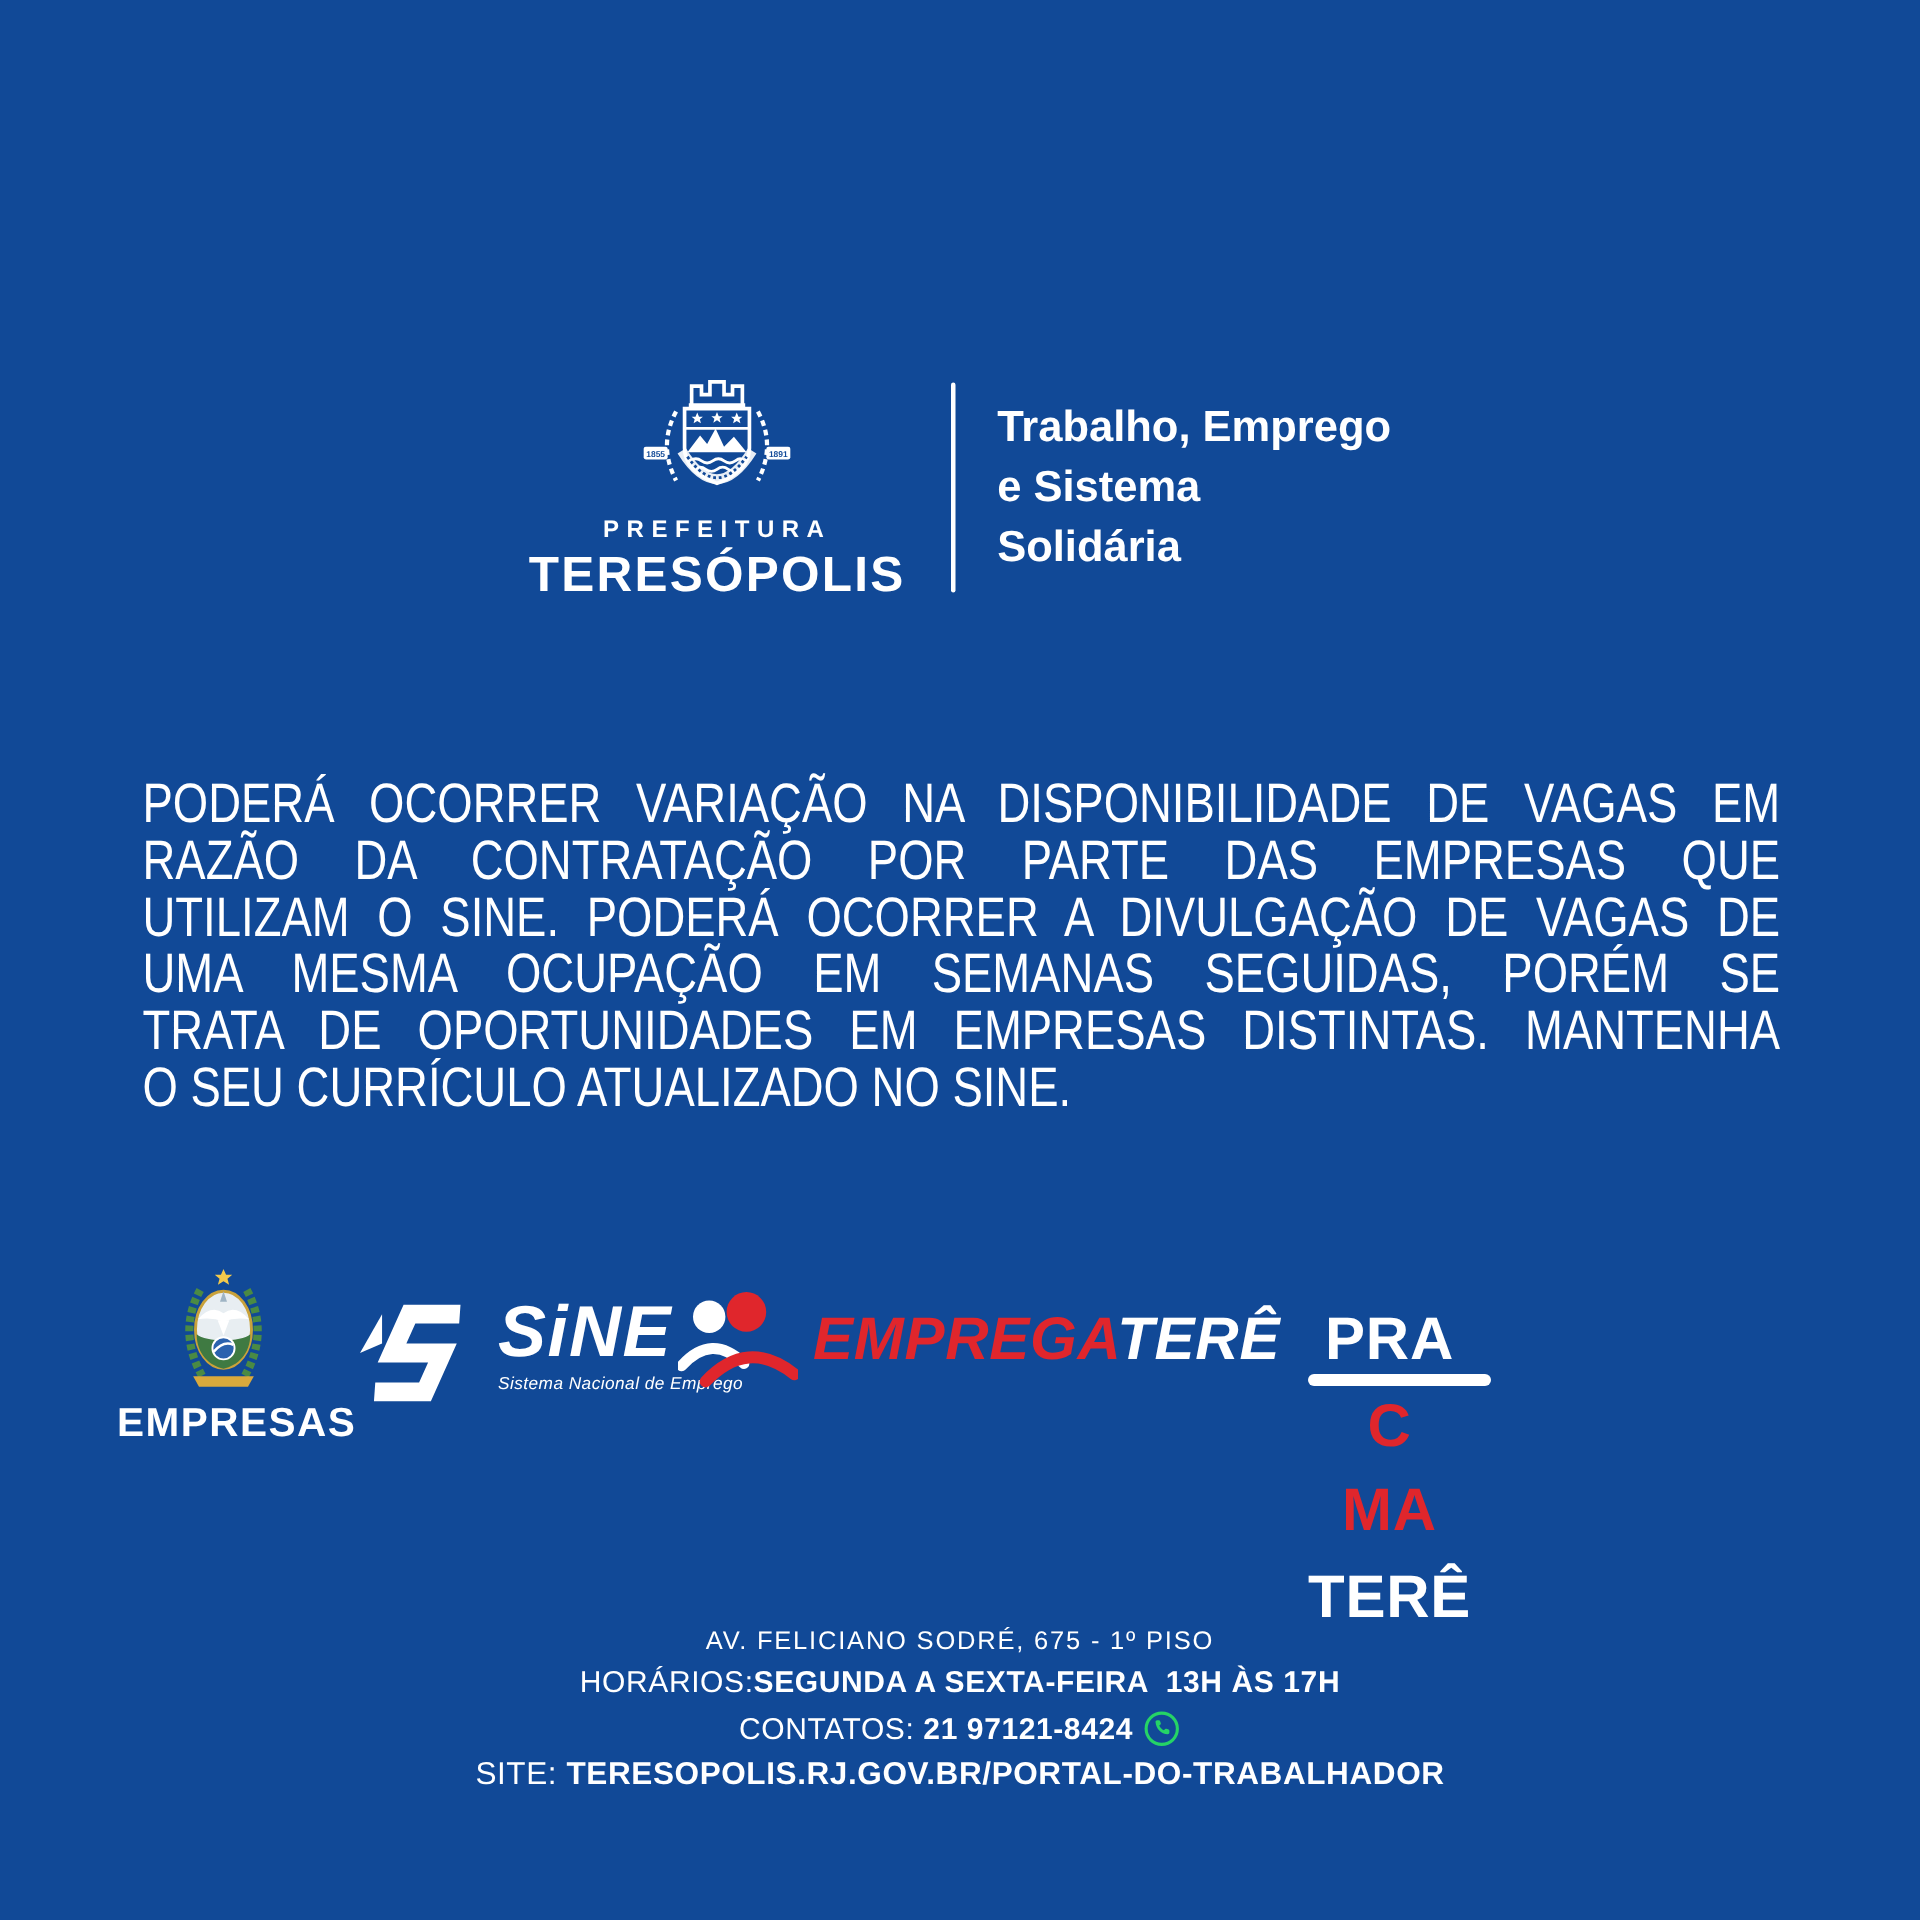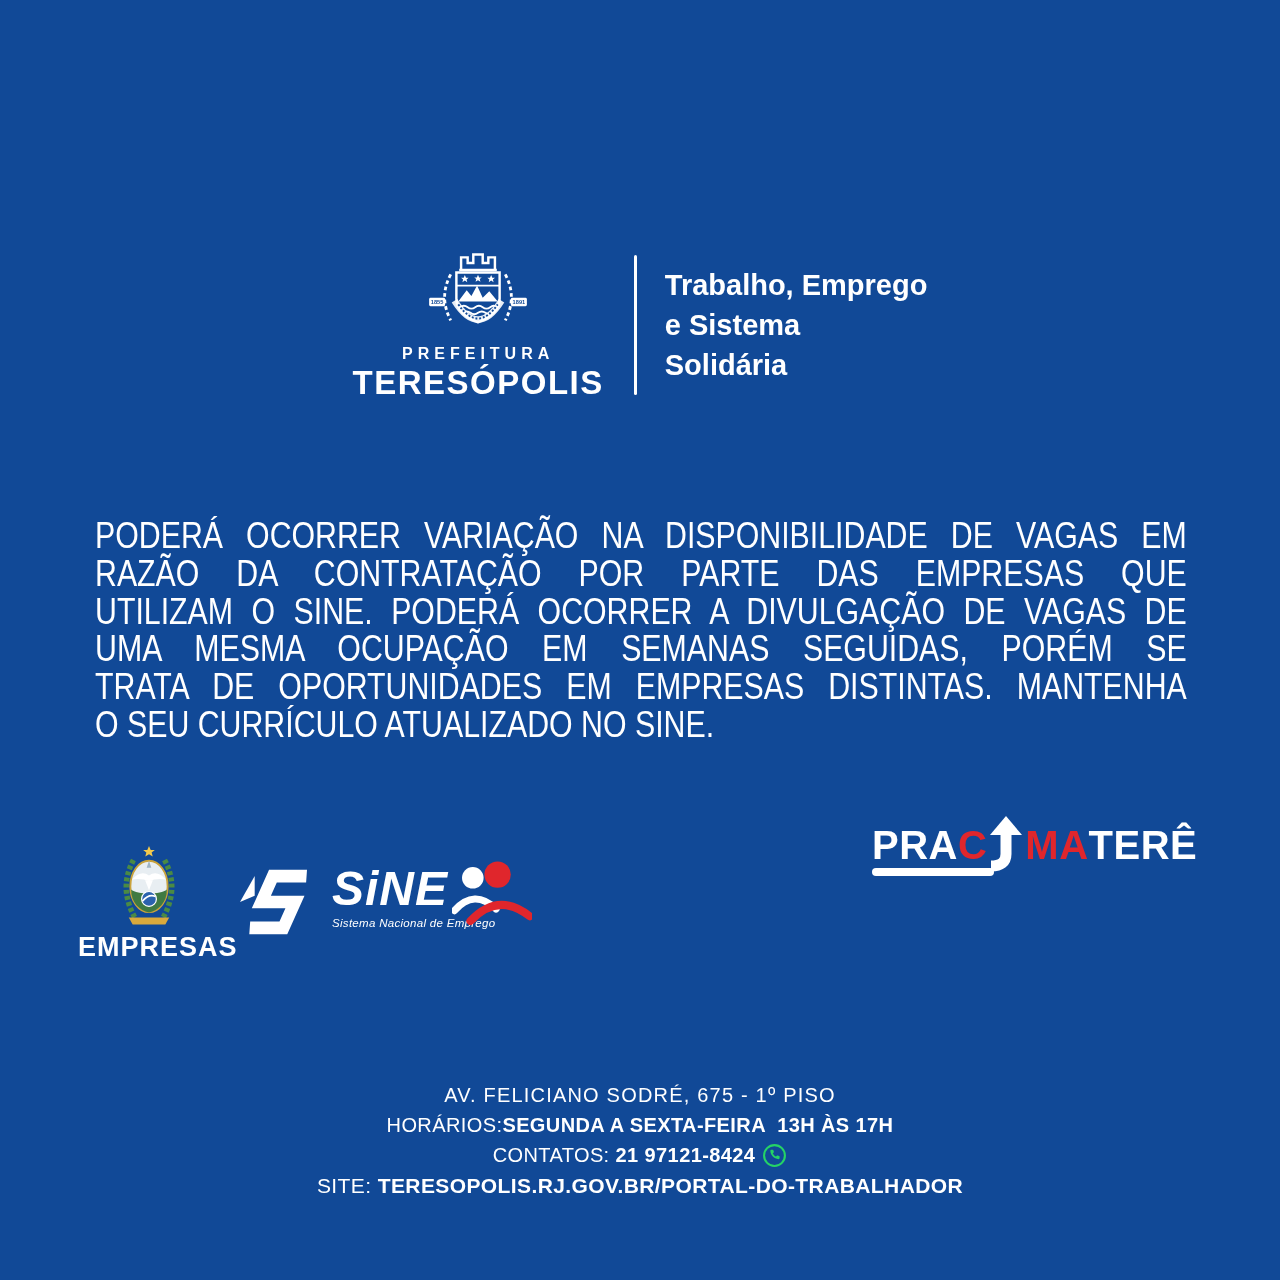--- a/index.html
+++ b/index.html
@@ -29,30 +29,30 @@
 
   .logo-sine{position:absolute;left:240px;top:866px;display:flex;align-items:flex-start;gap:22px;}
   .sine-col{display:flex;flex-direction:column;}
   .sine-name{font-size:48px;font-weight:bold;font-style:italic;letter-spacing:1px;line-height:46px;}
   .sine-sub{font-size:11.5px;font-style:italic;letter-spacing:.3px;margin-top:5px;text-align:center;}
 
   .logo-emprega{position:absolute;left:452px;top:860px;display:flex;align-items:center;gap:10px;}
   .emprega-text{font-size:40px;font-weight:bold;font-style:italic;letter-spacing:.5px;line-height:64px;}
   .red{color:#E0262C;} .white{color:#fff;}
 
-  .logo-pracima{position:absolute;left:872px;top:816px;height:64px;display:flex;align-items:flex-start;}
+  .logo-pracima{position:absolute;left:872px;top:864px;height:64px;display:flex;align-items:center;flex-direction:column;}
   .logo-pracima span{font-size:40px;font-weight:bold;letter-spacing:.5px;line-height:58px;}
   .pracima-arrow{margin:0 2px -2px 2px;}
   .underbar{position:absolute;left:0;bottom:4px;width:122px;height:8px;background:#fff;border-radius:4px;}
 
   
   .footer{position:absolute;top:1084px;left:0;width:1280px;text-align:center;}
   .footer b{font-weight:bold;}
   .keep-ws{white-space:pre;}
-  .f1{font-size:20px;letter-spacing:1.2px;}
+  .f1{font-size:17px;letter-spacing:1.2px;}
   .f2{font-size:20px;margin-top:7px;letter-spacing:.4px;}
   .f3{font-size:20px;margin-top:6px;letter-spacing:.4px;}
   .f4{font-size:21px;margin-top:6px;letter-spacing:.4px;}
   .wa-icon{vertical-align:-6px;margin-left:7px;}
 </style>
 </head>
 <body>
 
 <div class="canvas">
 
@@ -138,20 +138,23 @@
     </div>
   </div>
 
   <div class="logo-emprega">
     <svg width="80" height="66" viewBox="0 0 100 80">
       <circle cx="26" cy="21" r="13.5" fill="#fff"></circle>
       <circle cx="57" cy="17" r="16.5" fill="#E0262C"></circle>
       <path d="M3 62 Q28 34 55 60" fill="none" stroke="#fff" stroke-width="9" stroke-linecap="round"></path>
       <path d="M23 75 Q58 38 97 69" fill="none" stroke="#E0262C" stroke-width="10" stroke-linecap="round"></path>
     </svg>
+    <div class="emprega-text">
+      <span class="red">EMPREGA</span><span class="white">TERÊ</span>
+    </div>
   </div>
 
   <div class="logo-pracima">
     <span class="white">PRA</span>
       <span class="red">C</span>
     <svg class="pracima-arrow" width="34" height="58" viewBox="0 0 34 58">
       <polygon points="17,0 33,19 1,19" fill="#fff"></polygon>
       <path d="M17 16 L17 38 Q17 50 2 50" fill="none" stroke="#fff" stroke-width="11"></path>
     </svg>
     <span class="red">MA</span>

